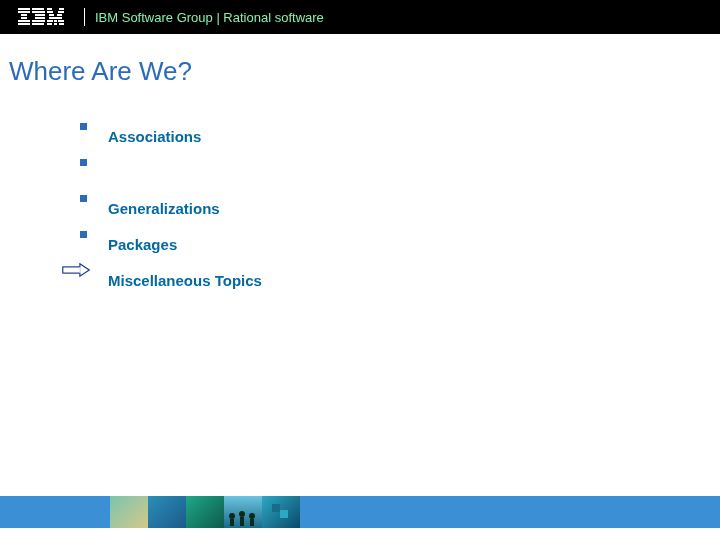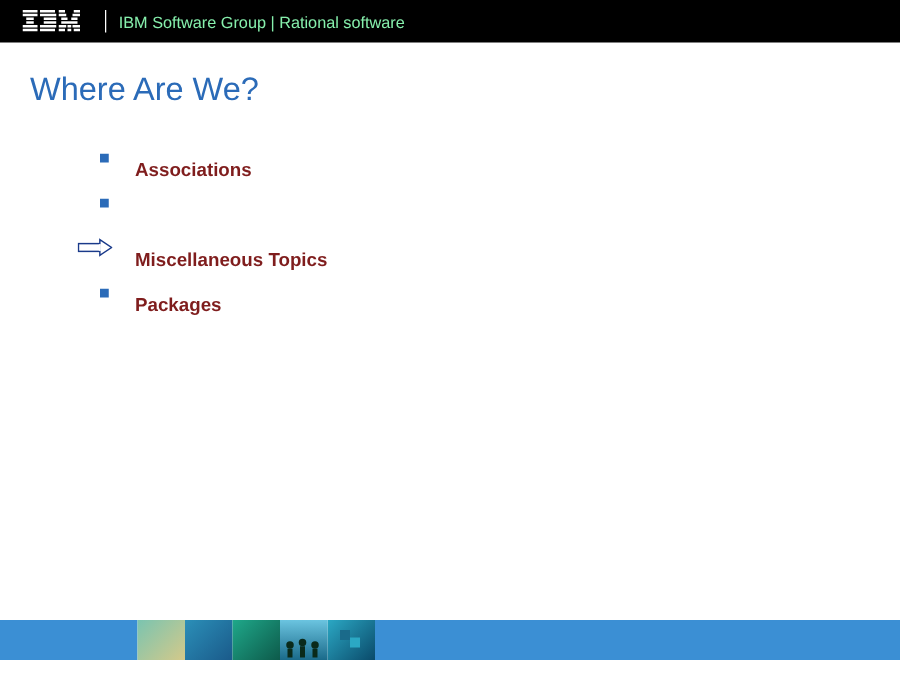--- a/index.html
+++ b/index.html
@@ -29,21 +29,21 @@
       height: 18px;
       background: #ffffff;
       margin: 0 10px;
     }
     .header-text {
       color: #86efac;
       font-size: 13px;
       font-weight: normal;
     }
     .title-area {
-      padding: 22px 0 18px 24px;
+      padding: 22px 0 18px 9px;
     }
     .slide-title {
       color: #2b6bb8;
       font-size: 26px;
       font-weight: normal;
     }
     .bullet-list {
       padding-left: 80px;
       padding-top: 10px;
     }
@@ -62,21 +62,21 @@
     .square-bullet {
       width: 7px;
       height: 7px;
       background: #2b6bb8;
     }
     .arrow-bullet {
       position: relative;
       left: -18px;
     }
     .bullet-text {
-      color: #7f1d1d;
+      color: #0369a1;
       font-size: 15px;
       font-weight: bold;
       margin-top: 21px;
     }
     .footer {
       position: absolute;
       bottom: 12px;
       left: 0;
       width: 100%;
       height: 32px;
@@ -155,34 +155,40 @@
         <span class="square-bullet"></span>
       </span>
     <span class="bullet-text">Associations</span>
   </div>
   <div class="bullet-row">
     <span class="bullet">
         <span class="square-bullet"></span>
       </span>
   </div>
   <div class="bullet-row">
+    <span class="bullet">
+        <span class="square-bullet"></span>
+      </span>
+    <span class="bullet-text">Generalizations</span>
+  </div>
+  <div class="bullet-row">
+    <span class="bullet">
+        <span class="square-bullet"></span>
+      </span>
+    <span class="bullet-text">Packages</span>
+  </div>
+  <div class="bullet-row">
     <span class="bullet arrow-bullet">
       <svg width="36" height="16" viewBox="0 0 36 16">
         <rect x="1" y="4" width="22" height="8" fill="#ffffff" stroke="#1a3a8a" stroke-width="1.5"></rect>
         <polygon points="23,0 35,8 23,16" fill="#ffffff" stroke="#1a3a8a" stroke-width="1.5"></polygon>
         <rect x="22" y="4.5" width="2" height="7" fill="#ffffff"></rect>
       </svg>
     </span>
     <span class="bullet-text">Miscellaneous Topics</span>
-  </div>
-  <div class="bullet-row">
-    <span class="bullet">
-        <span class="square-bullet"></span>
-      </span>
-    <span class="bullet-text">Packages</span>
   </div>
 </div>
 
 <div class="footer">
   <div class="footer-left"></div>
   <div class="footer-images">
     <div class="footer-img a"></div>
     <div class="footer-img b"></div>
     <div class="footer-img c"></div>
     <div class="footer-img d">

